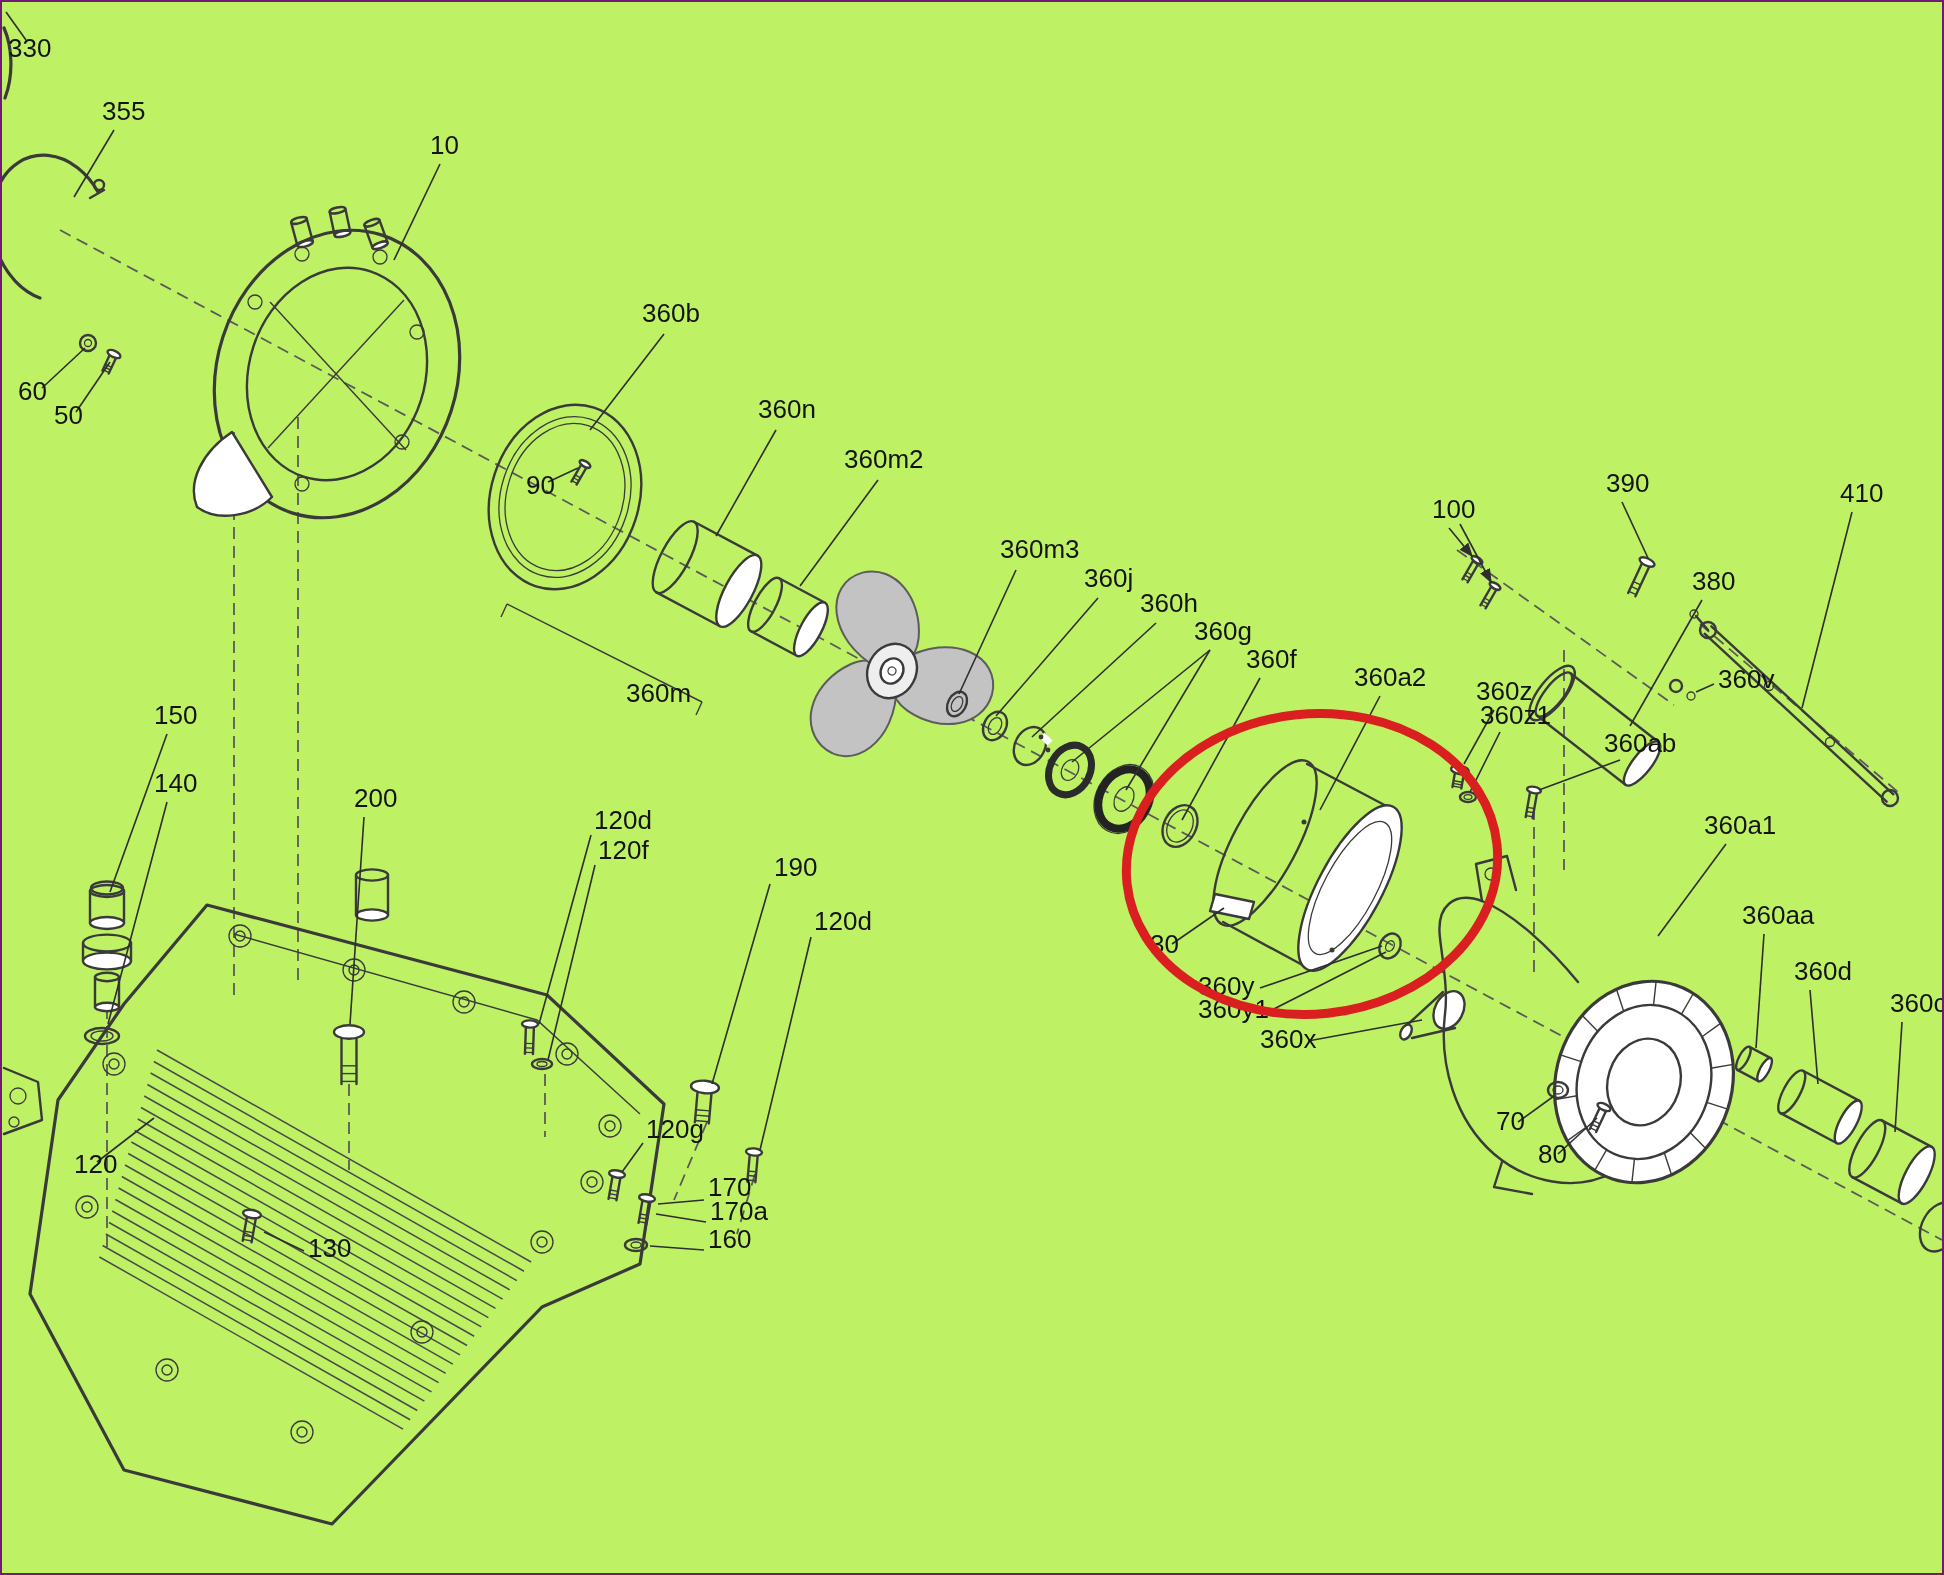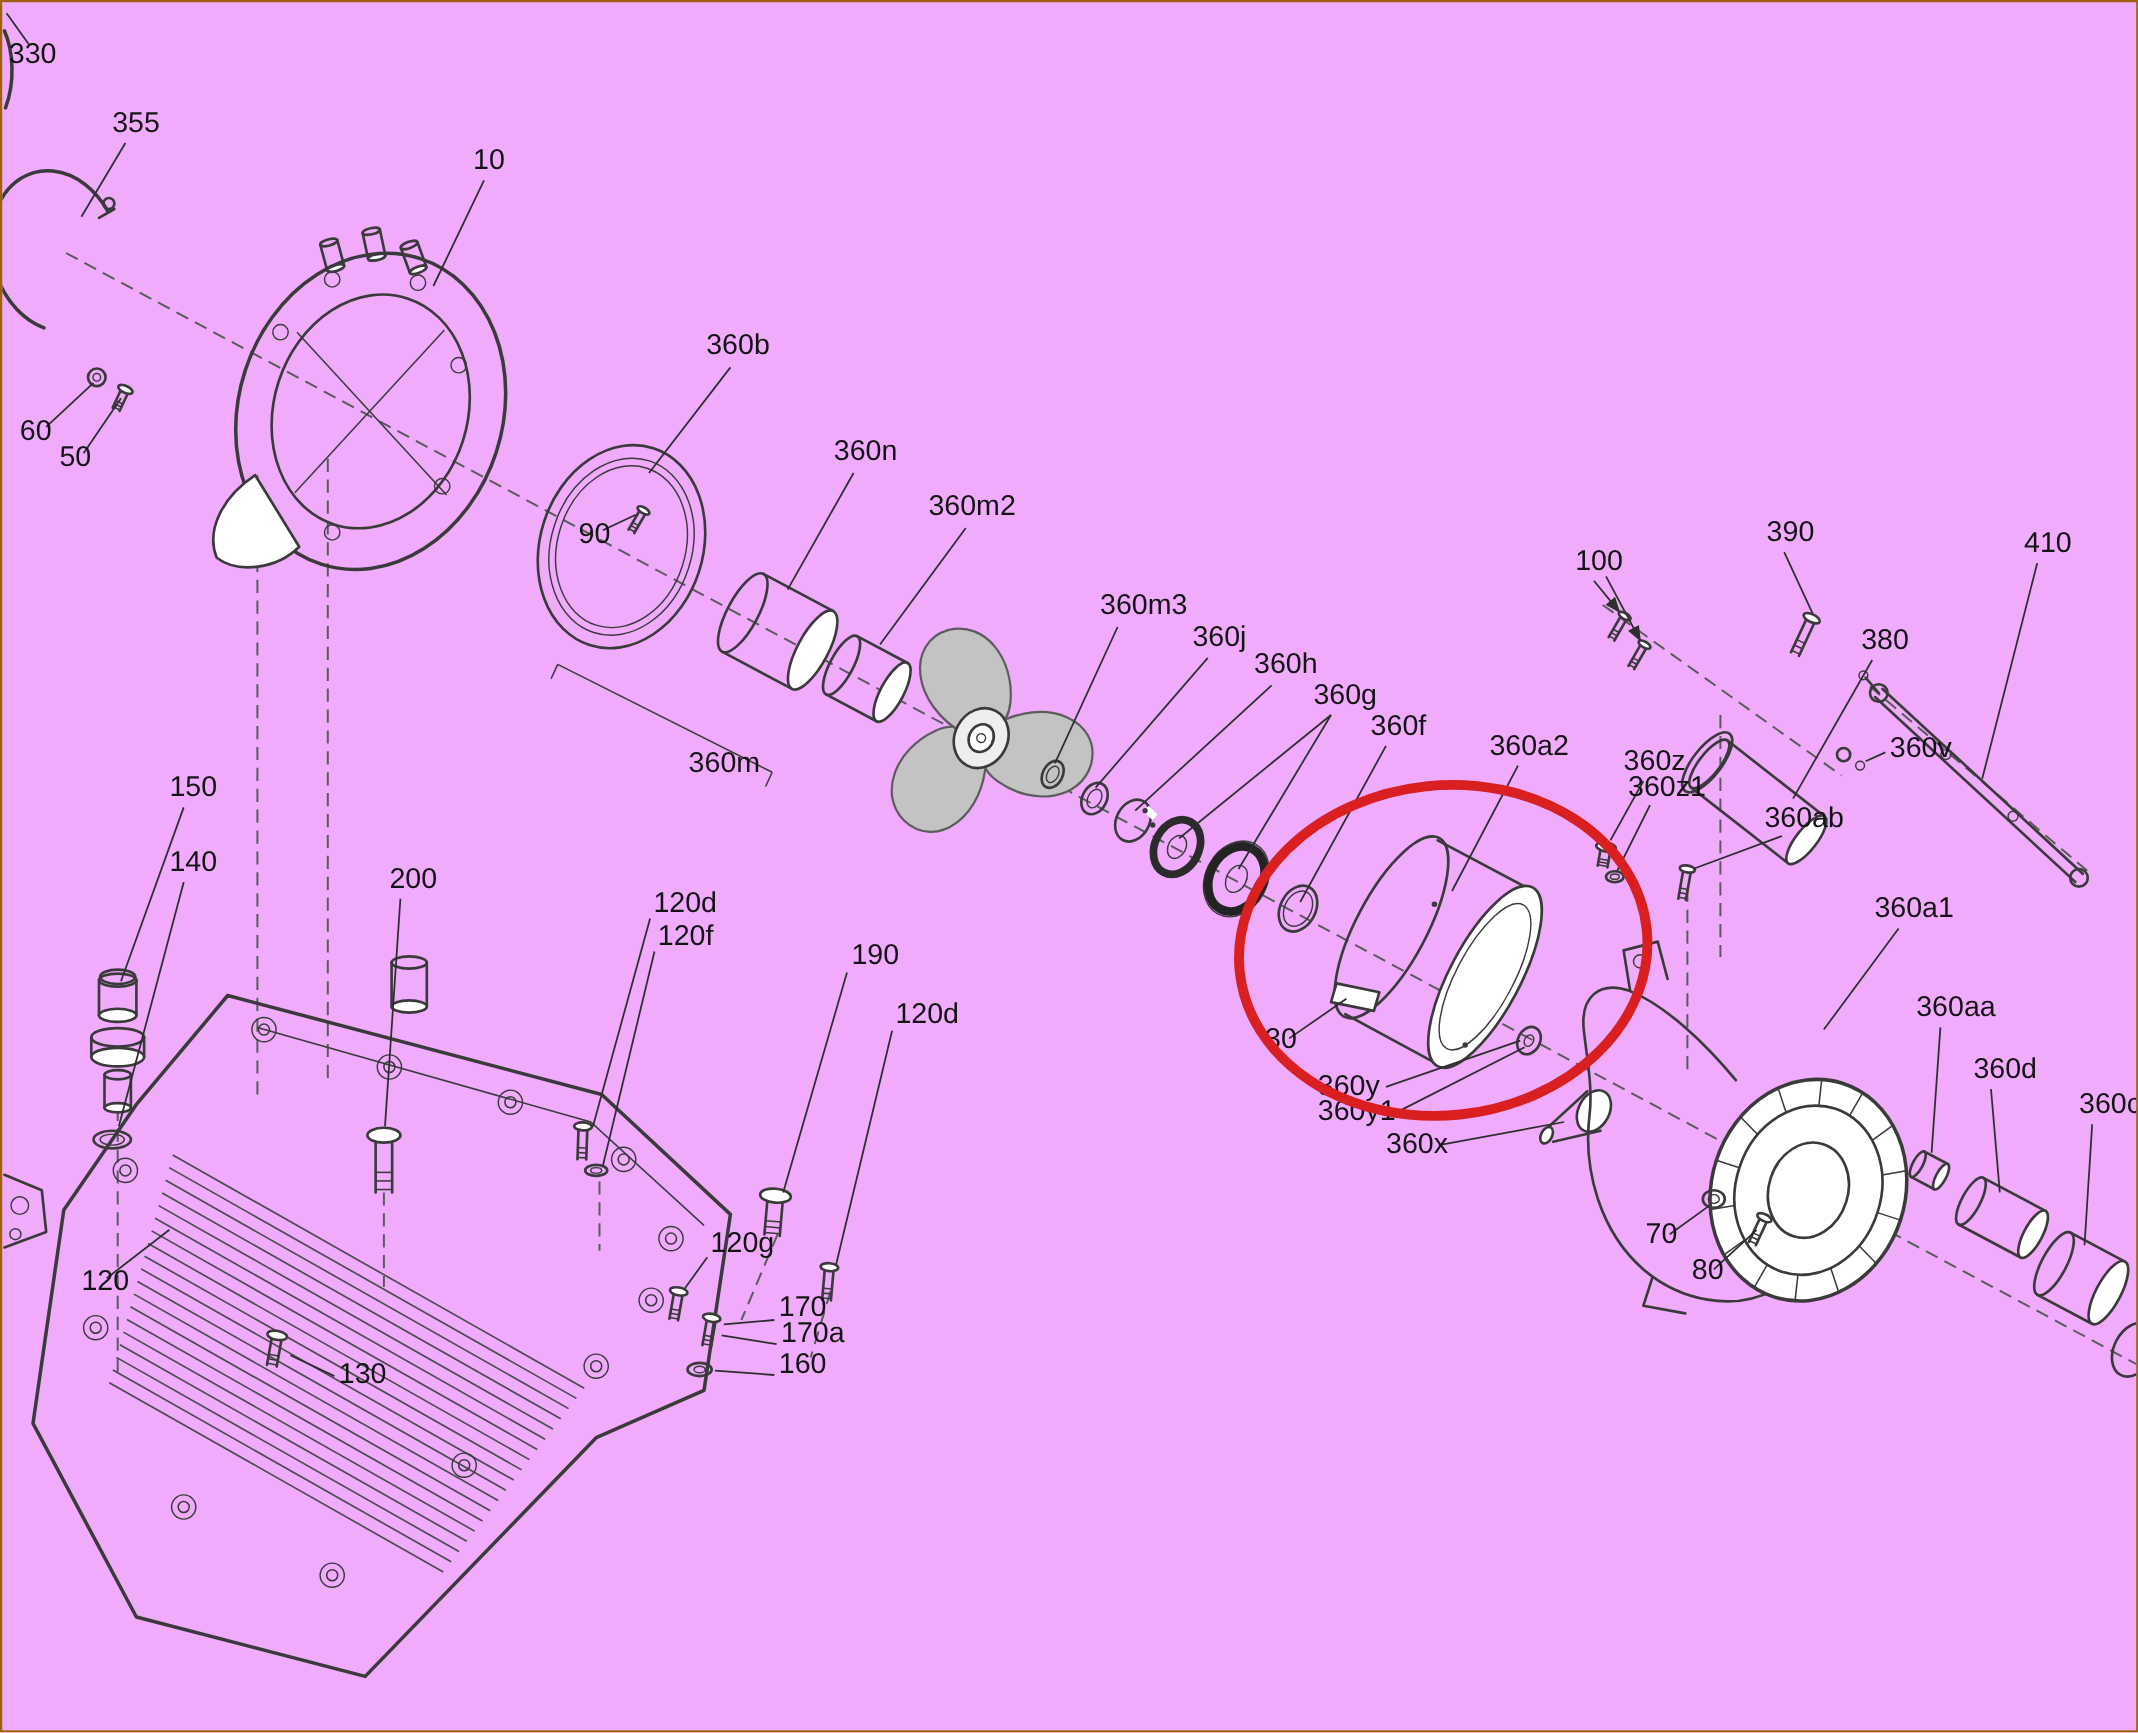--- a/index.html
+++ b/index.html
@@ -1,17 +1,17 @@
 <!DOCTYPE html>
 <html style="--ln: #3a3a3a; --hl: #d91f1f; --imp: #c3c3c3;"><head>
 <meta charset="utf-8">
 <style>
   :root{ --ln:#3a3a3a; --hl:#d91f1f; --imp:#c3c3c3; }
   html,body{margin:0;padding:0;background:#e9e9e9;}
-  #stage{position:relative;width:1944px;height:1575px;background:#f0abfc;border:2px solid #a16207;box-sizing:border-box;overflow:hidden;}
+  #stage{position:relative;width:1944px;height:1575px;background:#bef264;border:2px solid #701a75;box-sizing:border-box;overflow:hidden;}
   svg{position:absolute;inset:0;}
   .ln{fill:none;stroke:var(--ln);stroke-width:2.4;stroke-linecap:round;stroke-linejoin:round;}
   .fw{fill:#ffffff;}
   .lg{fill:#eeeeee;}
   .thick{stroke-width:3.2;}
   .thin{stroke-width:1.3;}
   .lnt{stroke:var(--ln);stroke-width:1.4;fill:none;}
   .dash{fill:none;stroke:#5a5a5a;stroke-width:1.8;stroke-dasharray:12 7;}
   .leader{stroke:#2e2e2e;stroke-width:1.6;fill:none;}
   .fin{stroke:#4a4a4a;stroke-width:1.5;}

